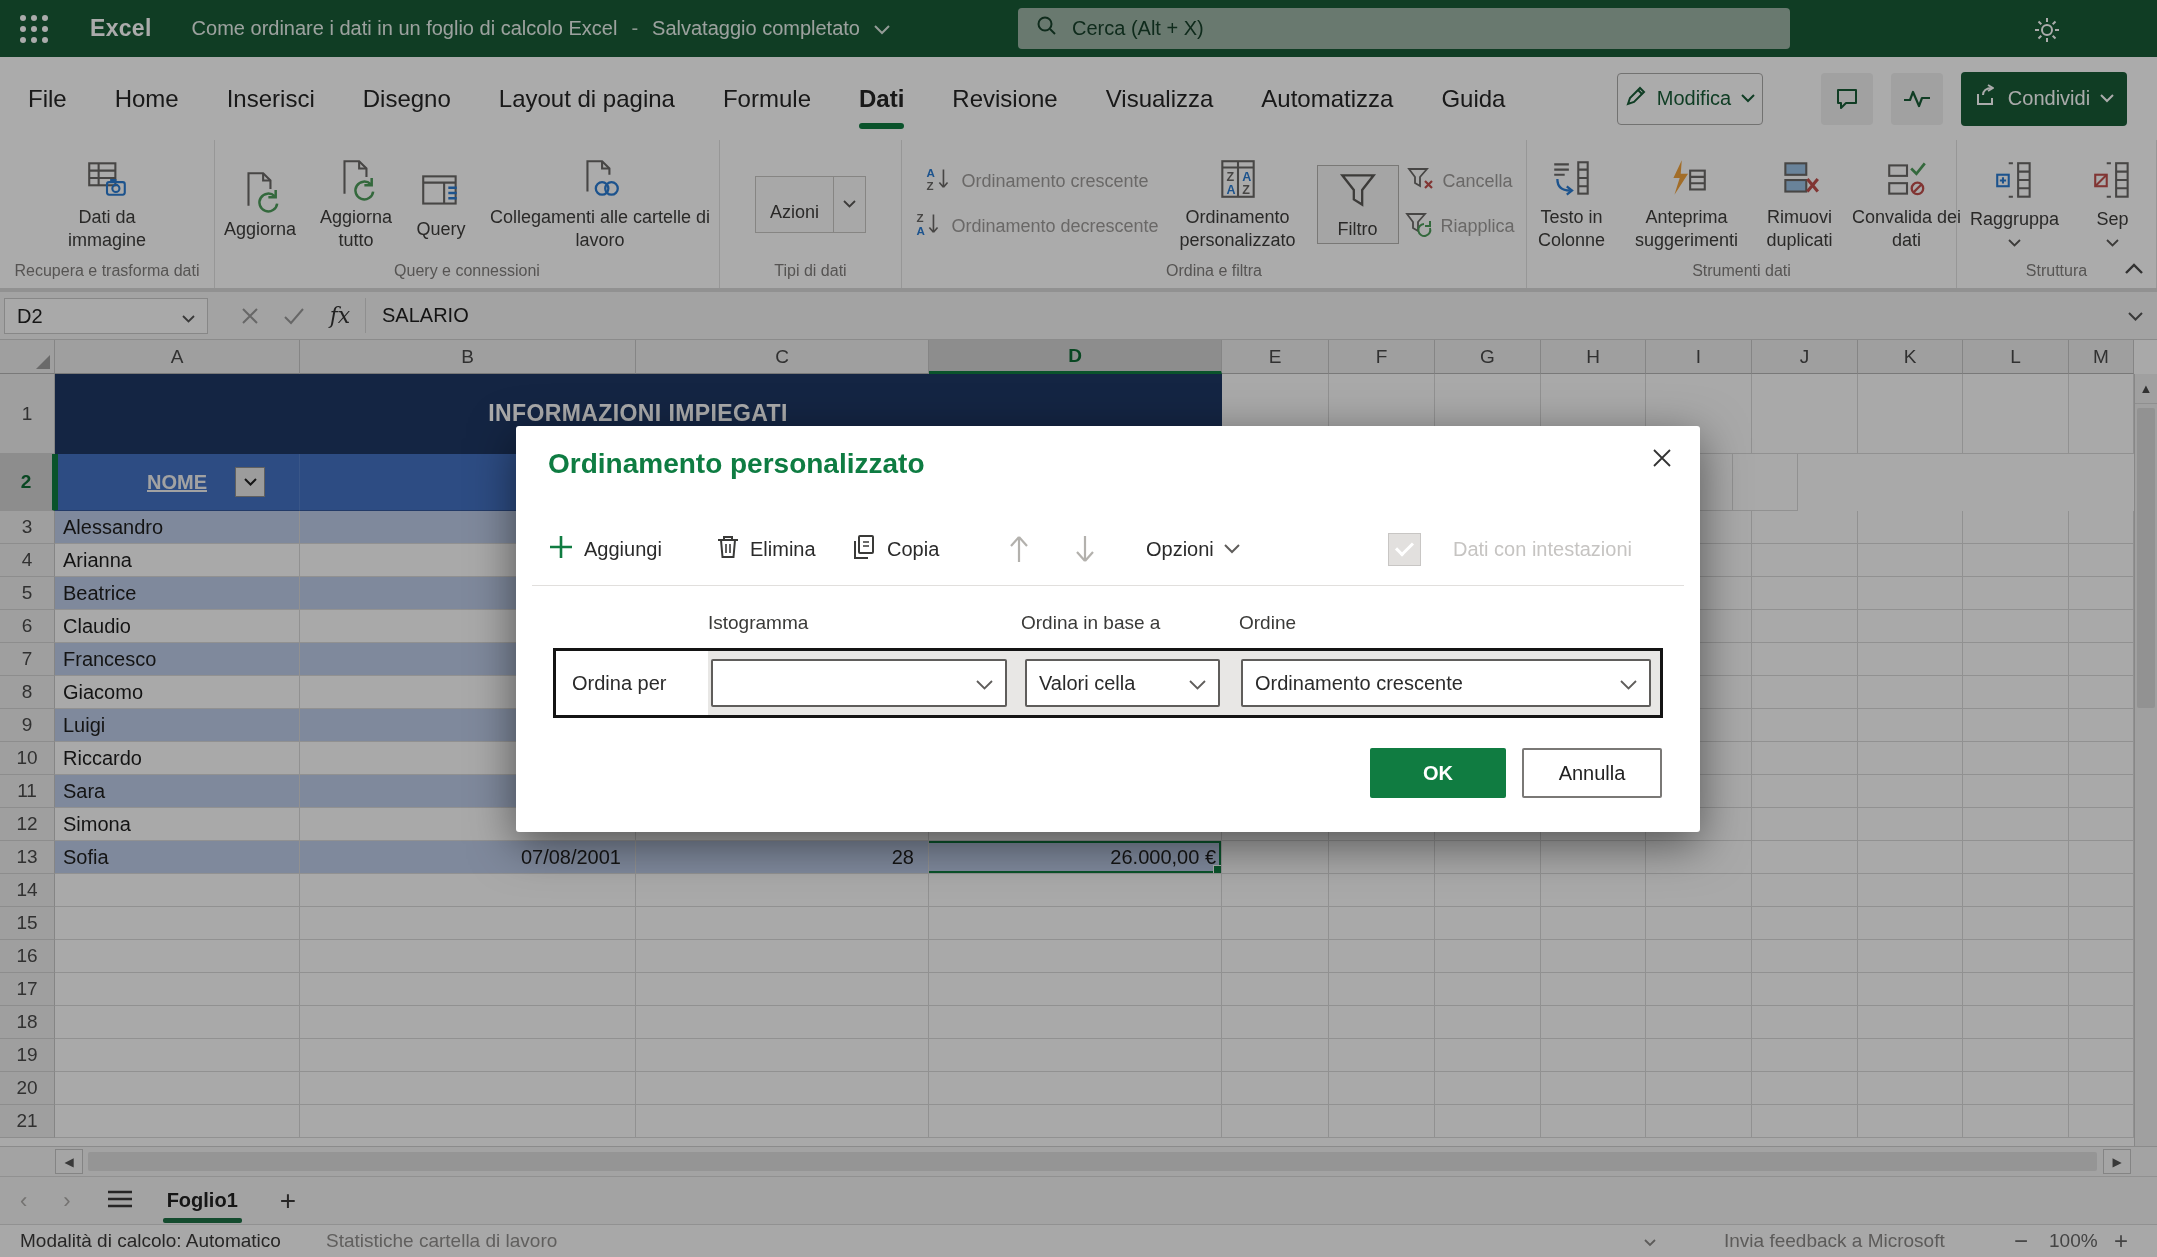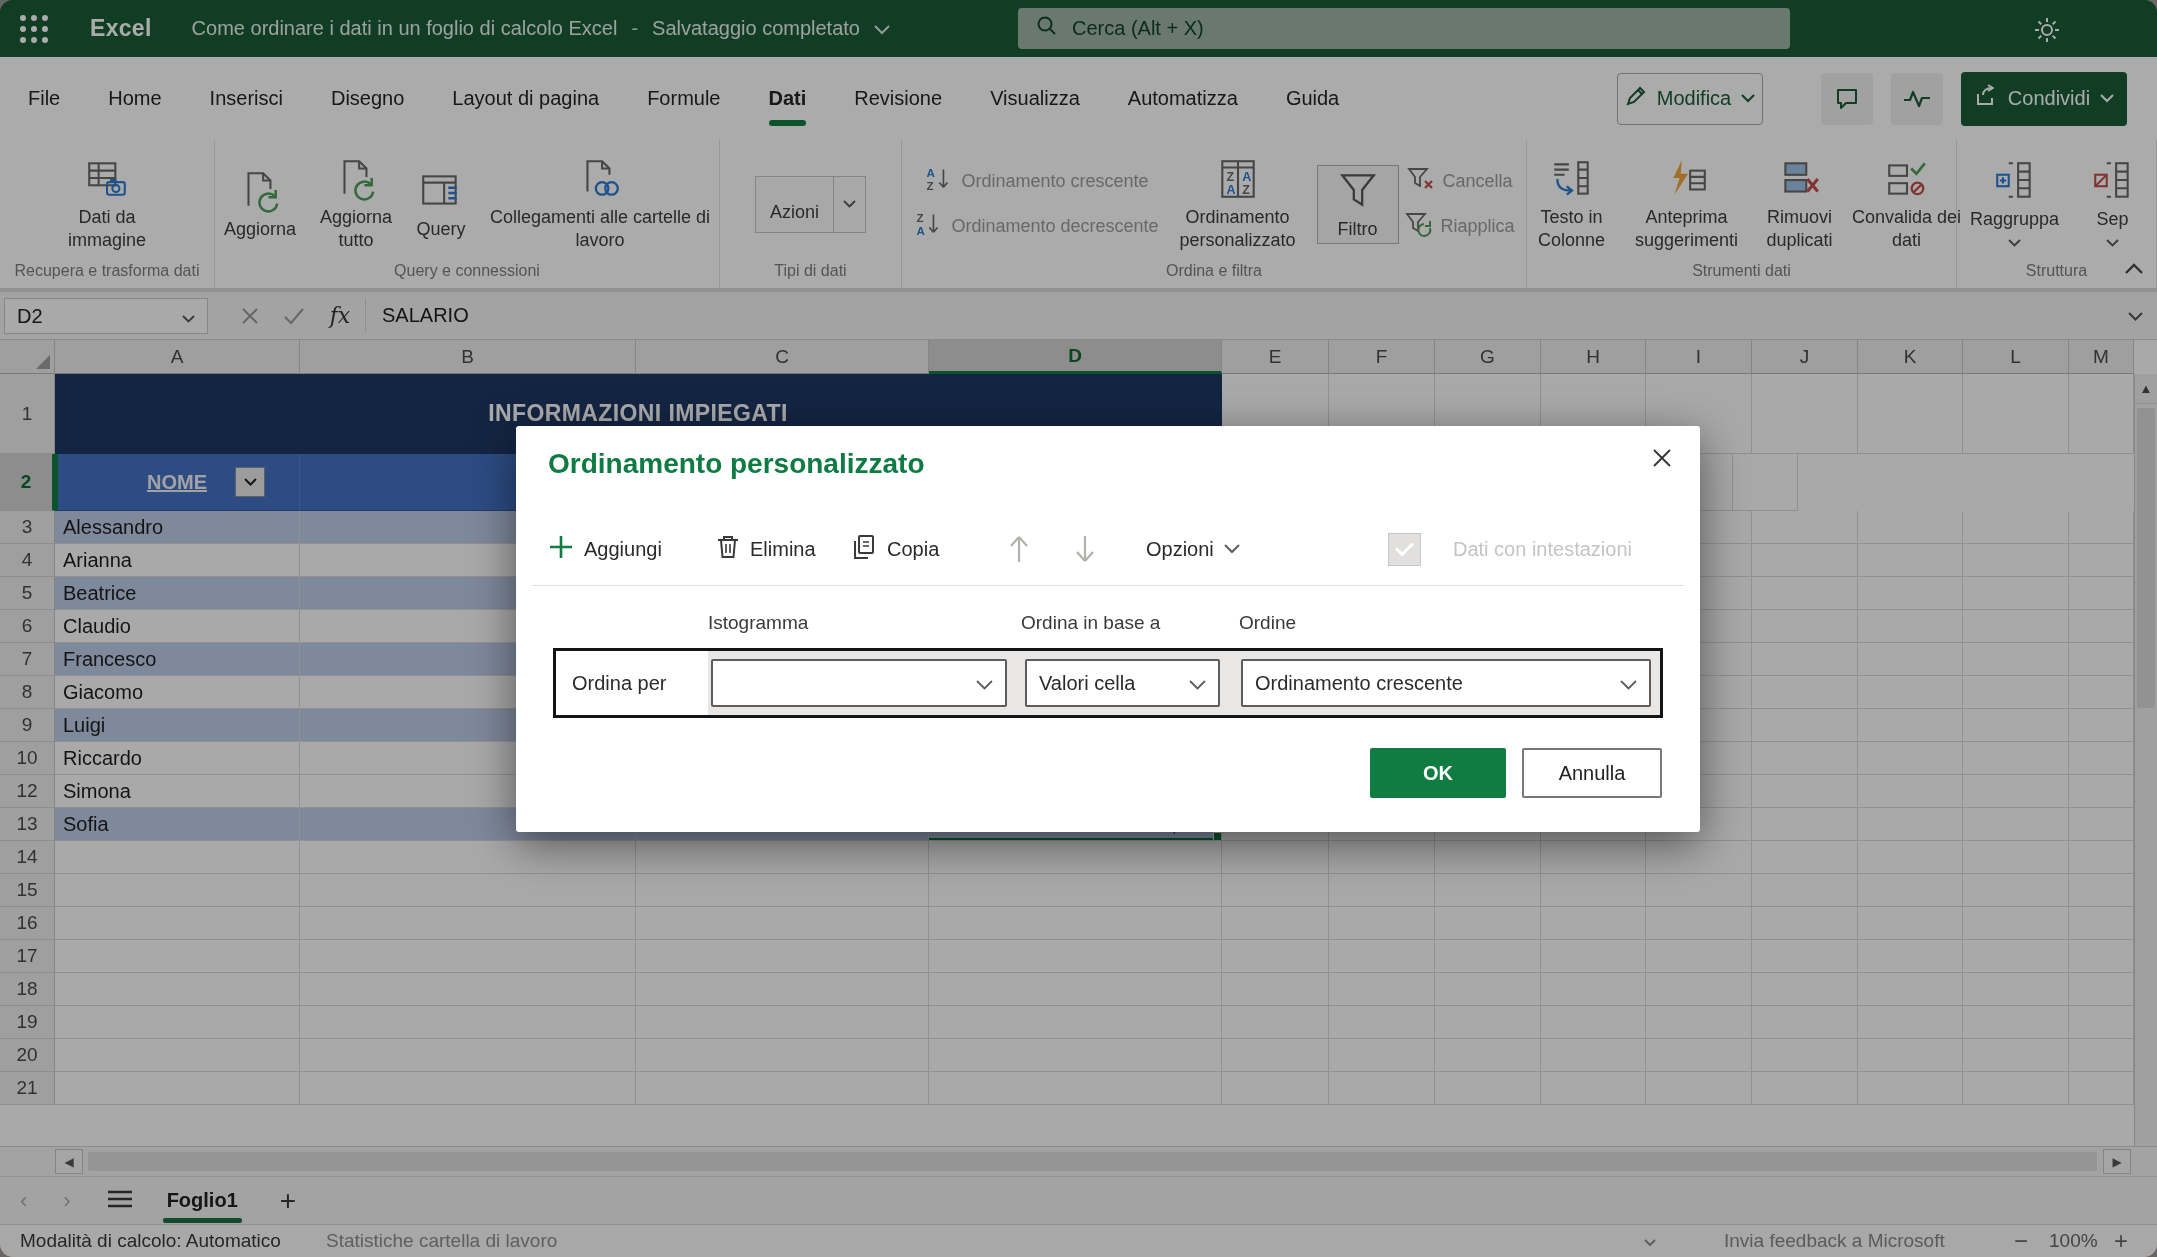--- a/index.html
+++ b/index.html
@@ -1,32 +1,32 @@
 <!DOCTYPE html>
 <html><head>
 <meta charset="utf-8">
 <style>
   * { margin:0; padding:0; box-sizing:border-box; }
   body { font-family:"Liberation Sans",sans-serif; background:#666; }
-  .screen { position:relative; width:2157px; height:1257px; overflow:hidden; background:#7f1d1d; font-family:"Liberation Sans",sans-serif;border-radius:13px; }
+  .screen { position:relative; width:2157px; height:1257px; overflow:hidden; background:#7f1d1d; font-family:"Liberation Sans",sans-serif; }
 
   
   .topbar { position:relative; height:57px; background:#185C37; display:flex; align-items:center; color:#fff; }
   .waffle { margin-left:20px; display:grid; grid-template-columns:repeat(3,6px); grid-gap:5px; cursor:pointer; }
   .waffle i { width:6px; height:6px; border-radius:50%; background:#fff; }
   .app-name { margin-left:42px; font-size:23px; font-weight:700; letter-spacing:0.3px; }
   .doc-title { margin-left:40px; font-size:20px; color:#E9F1EC; display:flex; align-items:center; gap:14px; white-space:nowrap; }
   .doc-title .sep { color:#CFE0D6; }
   .chev { display:inline-block; }
   .searchbox { position:absolute; left:1018px; top:8px; width:772px; height:41px; background:#9DB5A6; border-radius:4px; display:flex; align-items:center; padding:0 18px; gap:14px; color:#17402A; font-size:20px; }
   .gearbtn { position:absolute; right:92px; top:12px; width:36px; height:36px; display:flex; align-items:center; justify-content:center; }
 
   
   .menubar { position:relative; height:83px; background:#FFFFFF; display:flex; align-items:center; padding-left:26px; }
-  .mtab { position:relative; font-size:20px; color:#262626; padding:10px 2px; margin-right:44px; cursor:pointer; white-space:nowrap;text-align:right; }
+  .mtab { position:relative; font-size:24px; color:#262626; padding:10px 2px; margin-right:44px; cursor:pointer; white-space:nowrap;text-align:right; }
   .mtab.active { font-weight:700; }
   .mtab.active::after { content:""; position:absolute; left:2px; right:2px; bottom:-6px; height:6px; border-radius:3px; background:#107C41; }
   .menu-right { position:absolute; right:0; top:0; height:100%; display:flex; align-items:center; }
   .btn-modifica { width:146px; height:52px; border:1px solid #ABAAA9; border-radius:4px; display:flex; align-items:center; justify-content:center; gap:10px; color:#185C37; font-size:20px; background:#fff; cursor:pointer; margin-right:58px; }
   .sq-btn { width:52px; height:52px; border-radius:4px; background:#F0F0F0; display:flex; align-items:center; justify-content:center; margin-right:18px; cursor:pointer; }
   .btn-condividi { width:166px; height:54px; border-radius:4px; background:#185C37; color:#fff; font-size:20px; display:flex; align-items:center; justify-content:center; gap:10px; cursor:pointer; margin-right:30px; }
 
   
   .ribbon { position:relative; height:152px; background:#FFFFFF; border-bottom:4px solid #D8D8D8; display:flex; }
   .rb-group { height:100%; display:flex; flex-direction:column; border-right:1px solid #E2E2E2; padding-top:6px; }
@@ -659,20 +659,36 @@
         <div class="cell" style="width: 105px;"></div>
         <div class="cell" style="width: 106px;"></div>
         <div class="cell" style="width: 65px;"></div>
       </div>
       <div class="grow" style="height: 33px;">
         <div class="rowhdr">10</div>
         <div class="cell name" style="width: 245px;">Riccardo</div>
         <div class="cell" style="width: 336px;"></div>
         <div class="cell" style="width: 293px;"></div>
         <div class="cell" style="width: 293px;"></div>
+        <div class="cell" style="width: 107px;"></div>
+        <div class="cell" style="width: 106px;"></div>
+        <div class="cell" style="width: 106px;"></div>
+        <div class="cell" style="width: 105px;"></div>
+        <div class="cell" style="width: 106px;"></div>
+        <div class="cell" style="width: 106px;"></div>
+        <div class="cell" style="width: 105px;"></div>
+        <div class="cell" style="width: 106px;"></div>
+        <div class="cell" style="width: 65px;"></div>
+      </div>
+      <div class="grow" style="height: 33px;">
+        <div class="rowhdr">11</div>
+        <div class="cell name band" style="width: 245px;">Sara</div>
+        <div class="cell band" style="width: 336px;"></div>
+        <div class="cell band" style="width: 293px;"></div>
+        <div class="cell band" style="width: 293px;"></div>
         <div class="cell" style="width: 107px;"></div>
         <div class="cell" style="width: 106px;"></div>
         <div class="cell" style="width: 106px;"></div>
         <div class="cell" style="width: 105px;"></div>
         <div class="cell" style="width: 106px;"></div>
         <div class="cell" style="width: 106px;"></div>
         <div class="cell" style="width: 105px;"></div>
         <div class="cell" style="width: 106px;"></div>
         <div class="cell" style="width: 65px;"></div>
       </div>

